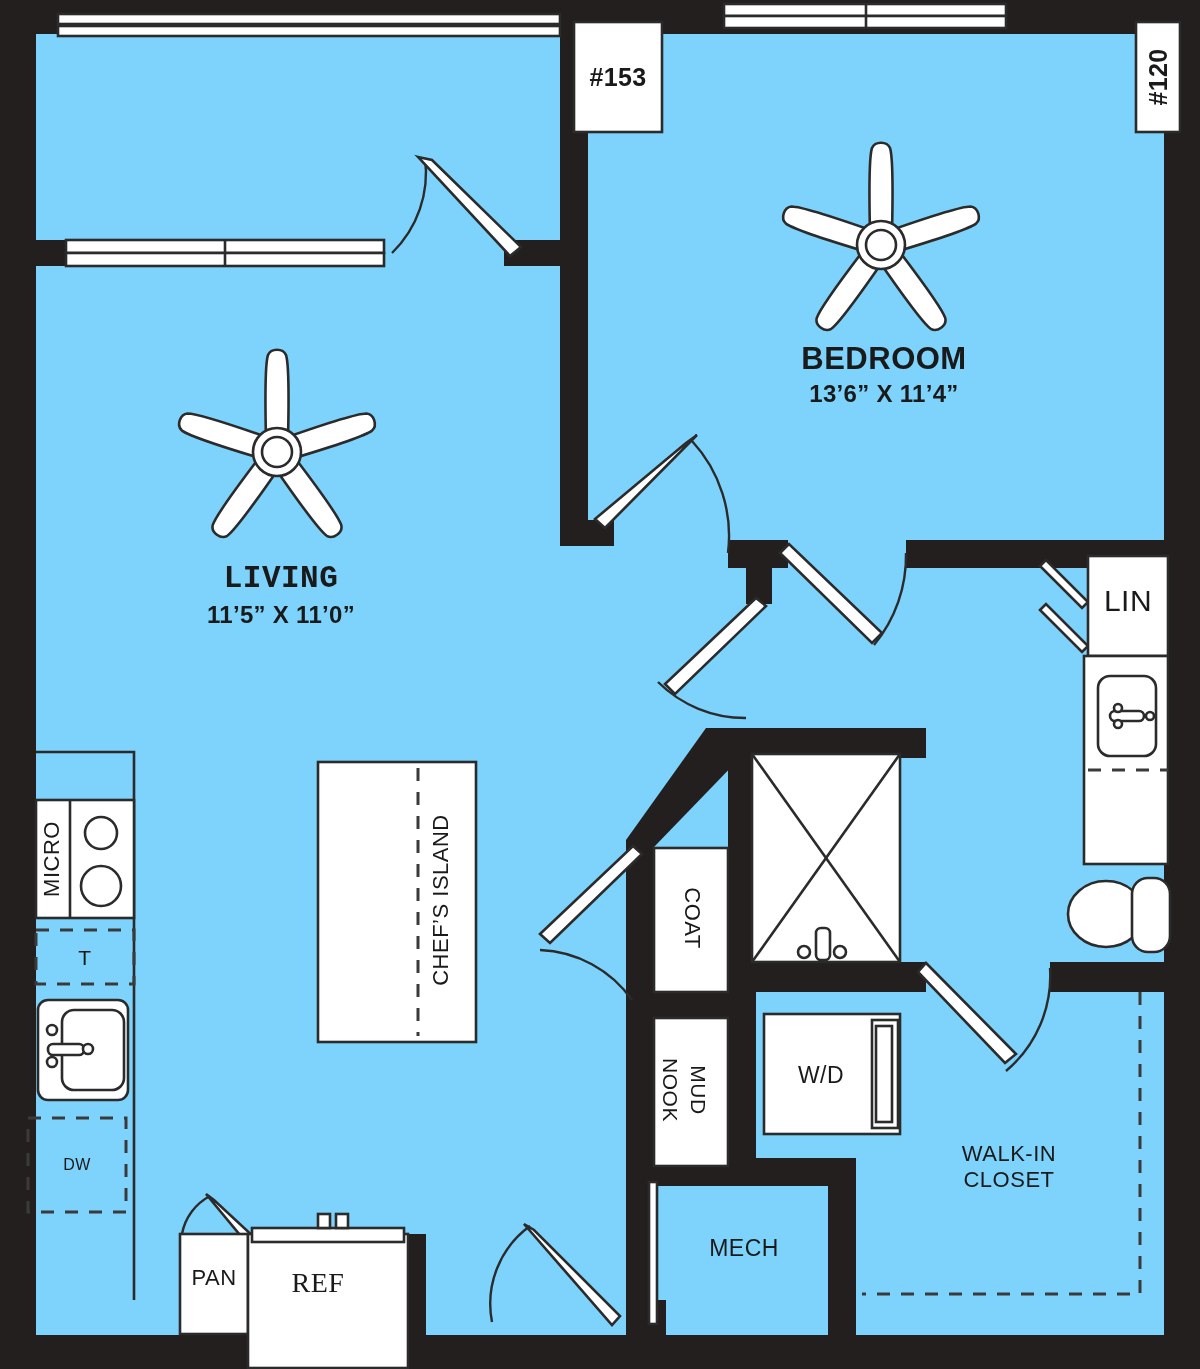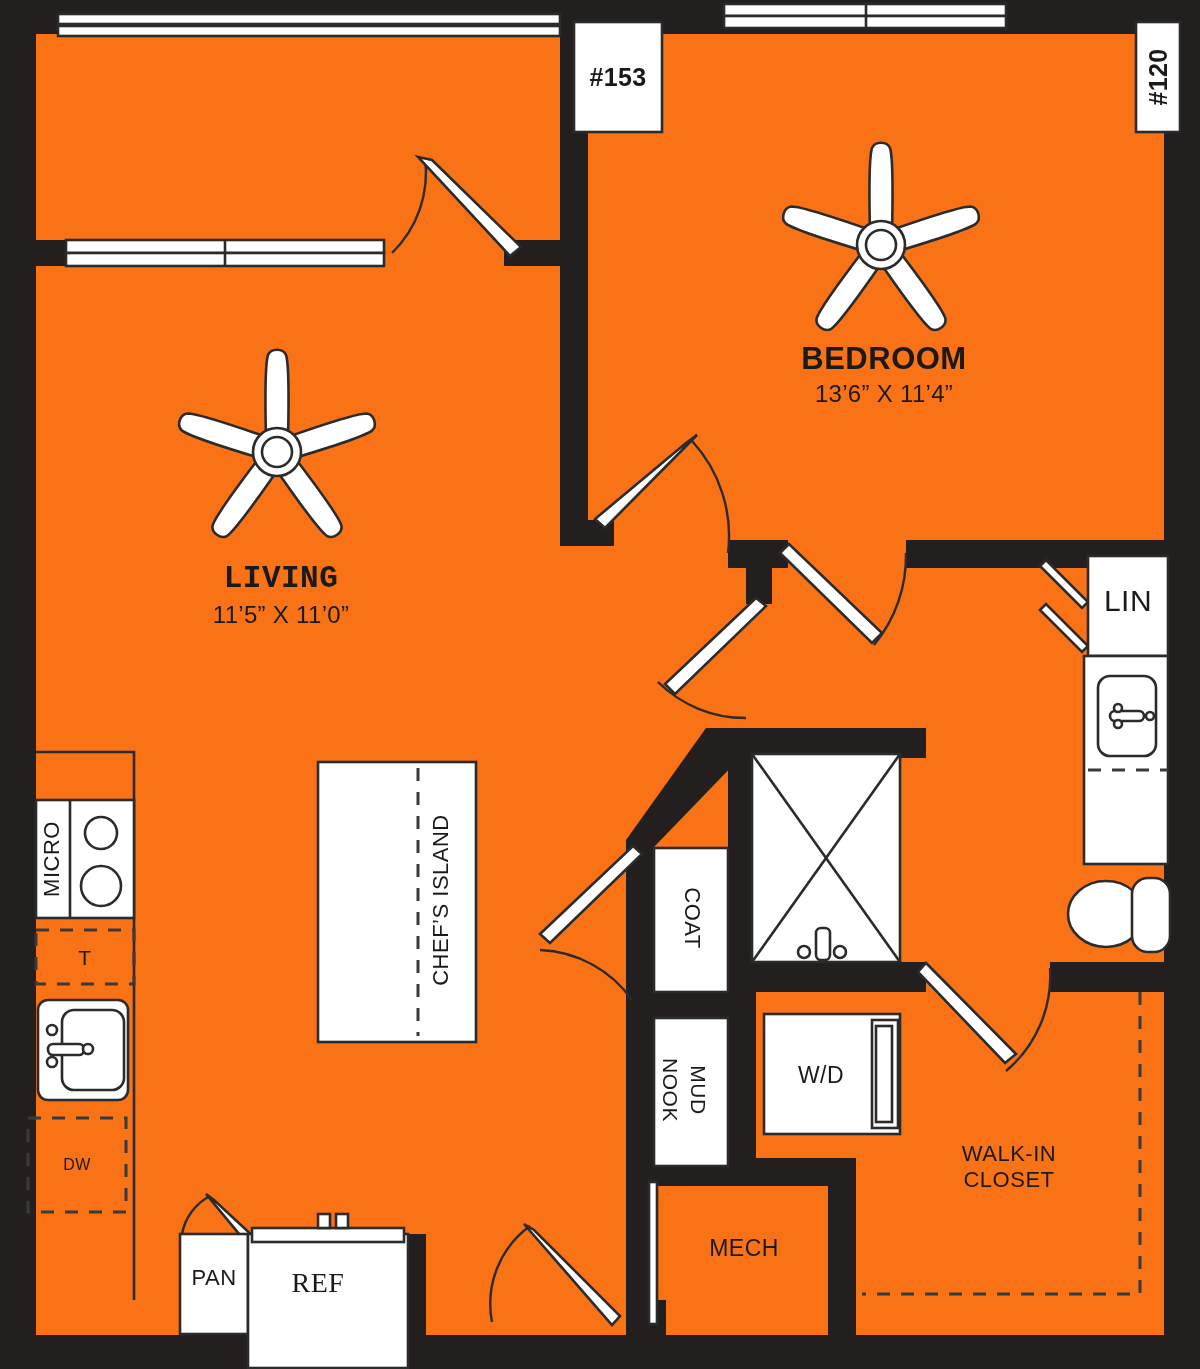--- a/index.html
+++ b/index.html
@@ -2,39 +2,39 @@
 <html><head>
 <meta charset="utf-8">
 <title>Floor Plan</title>
 <style>
   html,body{margin:0;padding:0;background:#ffffff;}
   body{font-family:"Liberation Sans",sans-serif;}
   #plan{
     position:relative;
     width:1200px;
     height:1369px;
-    background:#f97316;
+    background:#7dd3fc;
     overflow:hidden;
   }
   #plan svg{display:block;width:1200px;height:1369px;}
 
   .lbl{
     position:absolute;
     color:#1a1a1a;
     white-space:nowrap;
     line-height:1.05;
     pointer-events:none;
   }
   .room-name{
     font-weight:bold;
     letter-spacing:0.5px;
     text-align:center;
   }
   .room-dim{
-    font-weight:400;
+    font-weight:700;
     letter-spacing:0.3px;
     text-align:left;
   }
   .tag{
     font-weight:bold;
     letter-spacing:0.4px;
     text-align:center;
   }
   .small{
     font-weight:400;

